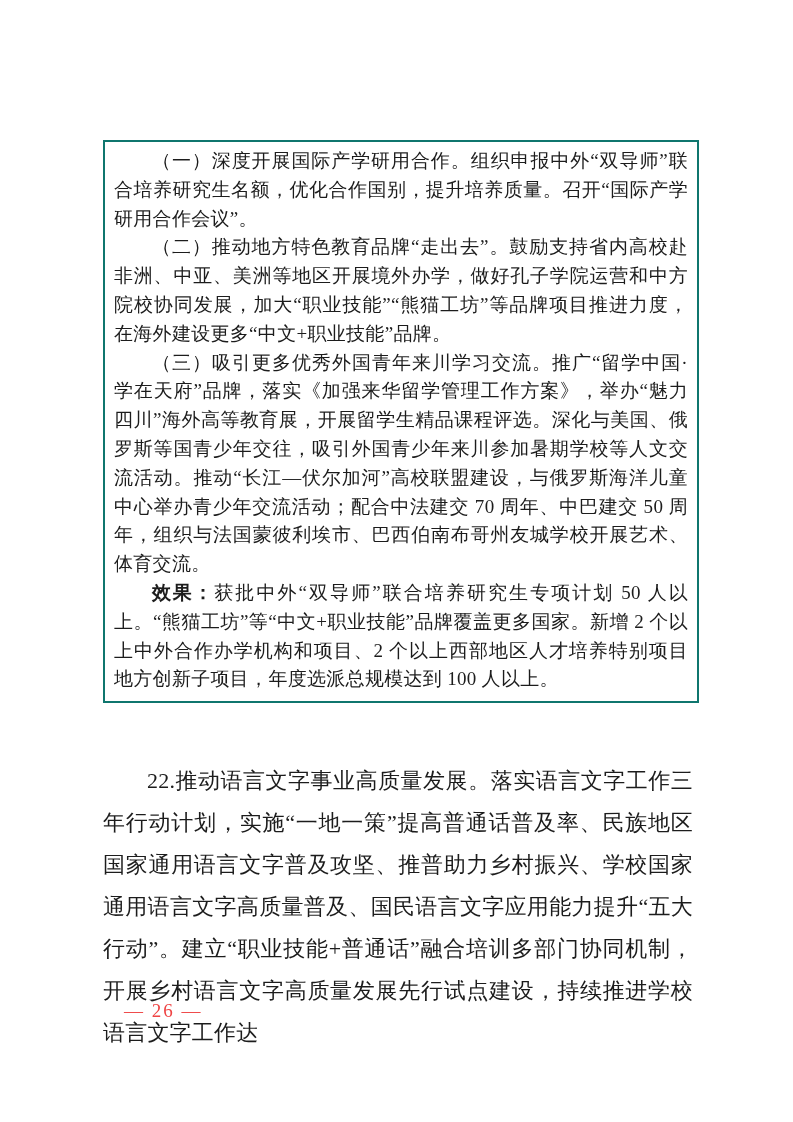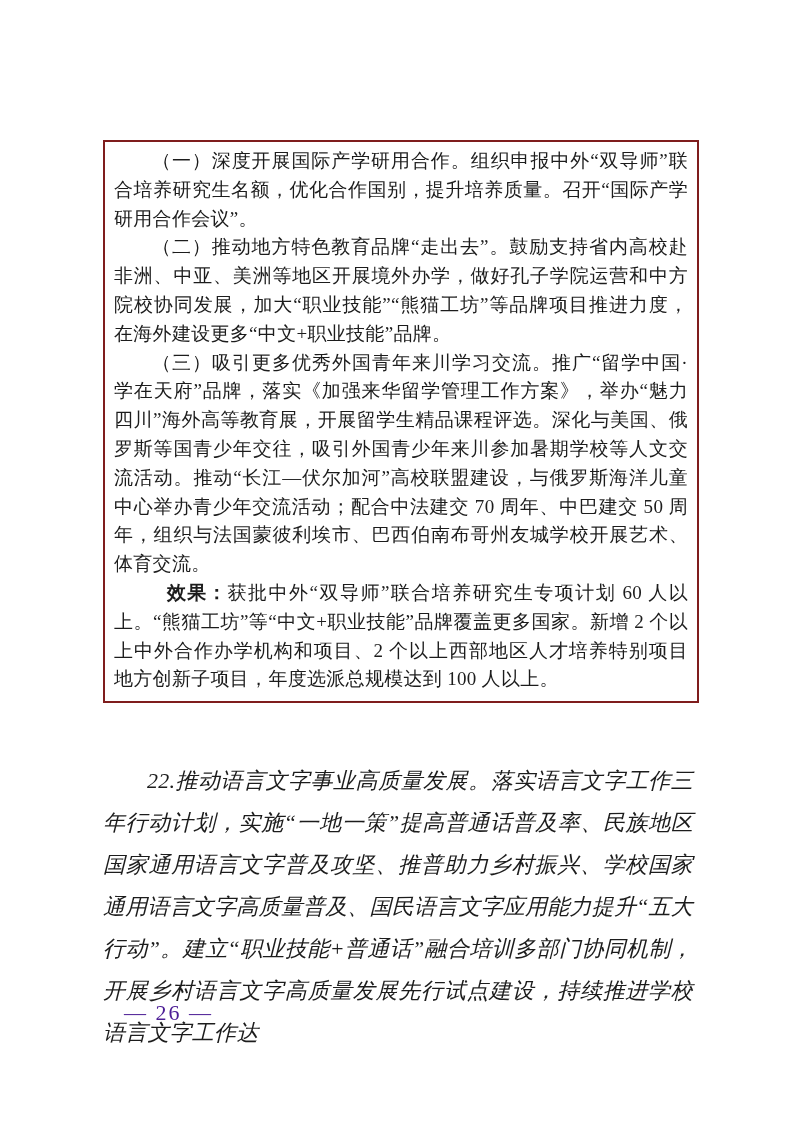--- a/index.html
+++ b/index.html
@@ -16,69 +16,67 @@
     overflow: hidden;
     font-family: "Liberation Serif", "DejaVu Serif", serif;
     color: #1c1c1c;
   }
   .section-box {
     position: absolute;
     left: 103px;
     top: 140px;
     width: 596px;
     box-sizing: border-box;
-    border: 2px solid #7f1d1d;
+    border: 2px solid #0f766e;
     padding: 5px 9px 7px 9px;
   }
   .section-box p {
     margin: 0;
     font-size: 19px;
     line-height: 28.8px;
     text-align: justify;
     text-indent: 2em;
     letter-spacing: 0.3px;
   }
   .effect-label {
     font-weight: bold;
     font-family: "Liberation Sans", "DejaVu Sans", sans-serif;
     letter-spacing: 0;
-    margin-left: 15px;
   }
   .body-para {
     position: absolute;
     left: 103px;
     top: 760px;
     width: 590px;
     margin: 0;
     font-size: 22px;
     line-height: 42px;
     text-align: justify;
     text-indent: 2em;
     letter-spacing: 0.2px;
-    font-style: italic;
   }
   .footer {
     position: absolute;
     left: 124px;
     top: 1000px;
-    font-size: 22px;
+    font-size: 19px;
     letter-spacing: 2px;
-    color: #4c1d95;
+    color: #ef4444;
   }
 </style>
 </head>
 <body>
 
 <div class="page">
 
   <div class="section-box">
     <p>（一）深度开展国际产学研用合作。组织申报中外“双导师”联合培养研究生名额，优化合作国别，提升培养质量。召开“国际产学研用合作会议”。</p>
     <p>（二）推动地方特色教育品牌“走出去”。鼓励支持省内高校赴非洲、中亚、美洲等地区开展境外办学，做好孔子学院运营和中方院校协同发展，加大“职业技能”“熊猫工坊”等品牌项目推进力度，在海外建设更多“中文+职业技能”品牌。</p>
     <p>（三）吸引更多优秀外国青年来川学习交流。推广“留学中国·学在天府”品牌，落实《加强来华留学管理工作方案》，举办“魅力四川”海外高等教育展，开展留学生精品课程评选。深化与美国、俄罗斯等国青少年交往，吸引外国青少年来川参加暑期学校等人文交流活动。推动“长江—伏尔加河”高校联盟建设，与俄罗斯海洋儿童中心举办青少年交流活动；配合中法建交 70 周年、中巴建交 50 周年，组织与法国蒙彼利埃市、巴西伯南布哥州友城学校开展艺术、体育交流。</p>
-    <p><span class="effect-label">效果：</span><span>获批中外“双导师”联合培养研究生专项计划 60 人以上。“熊猫工坊”等“中文+职业技能”品牌覆盖更多国家。新增 2 个以上中外合作办学机构和项目、2 个以上西部地区人才培养特别项目地方创新子项目，年度选派总规模达到 100 人以上。</span></p>
+    <p><span class="effect-label">效果：</span><span>获批中外“双导师”联合培养研究生专项计划 50 人以上。“熊猫工坊”等“中文+职业技能”品牌覆盖更多国家。新增 2 个以上中外合作办学机构和项目、2 个以上西部地区人才培养特别项目地方创新子项目，年度选派总规模达到 100 人以上。</span></p>
   </div>
 
   <p class="body-para"><span>22.推动语言文字事业高质量发展。</span><span>落实语言文字工作三年行动计划，实施“一地一策”提高普通话普及率、民族地区国家通用语言文字普及攻坚、推普助力乡村振兴、学校国家通用语言文字高质量普及、国民语言文字应用能力提升“五大行动”。建立“职业技能+普通话”融合培训多部门协同机制，开展乡村语言文字高质量发展先行试点建设，持续推进学校语言文字工作达</span></p>
 
   <div class="footer">
     <span>— 26 —</span>
   </div>
 
 </div>
 

